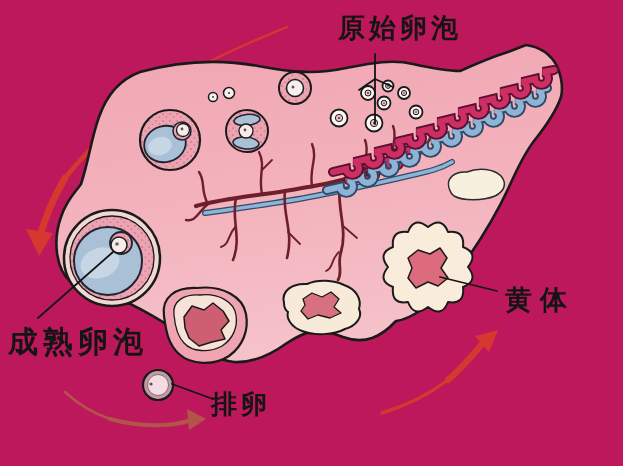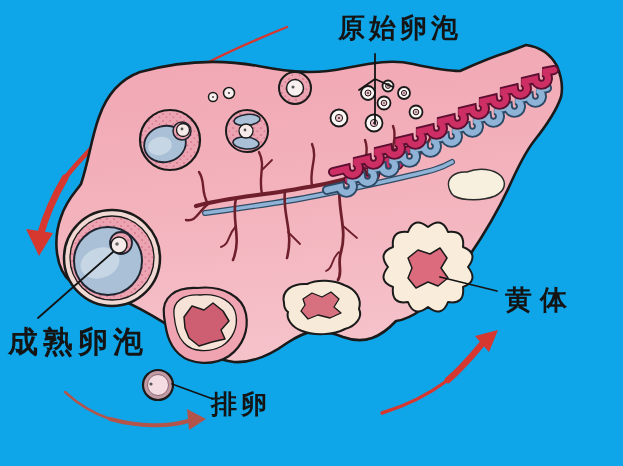--- a/index.html
+++ b/index.html
@@ -1,17 +1,17 @@
 <!DOCTYPE html>
 <html><head>
 <meta charset="utf-8">
 <style>
   html,body{margin:0;padding:0;background:#ffffff;}
   .stage{
-    position:relative;width:623px;height:466px;background:#0ea5e9;
+    position:relative;width:623px;height:466px;background:#be185d;
     font-family:"DejaVu Sans",sans-serif;overflow:hidden;
   }
   .stage svg{position:absolute;left:0;top:0;}
   text.diagram-label{
     font-family:"DejaVu Sans","Liberation Sans",sans-serif;
     font-weight:bold;fill:#141414;
   }
 </style>
 </head>
 <body>

